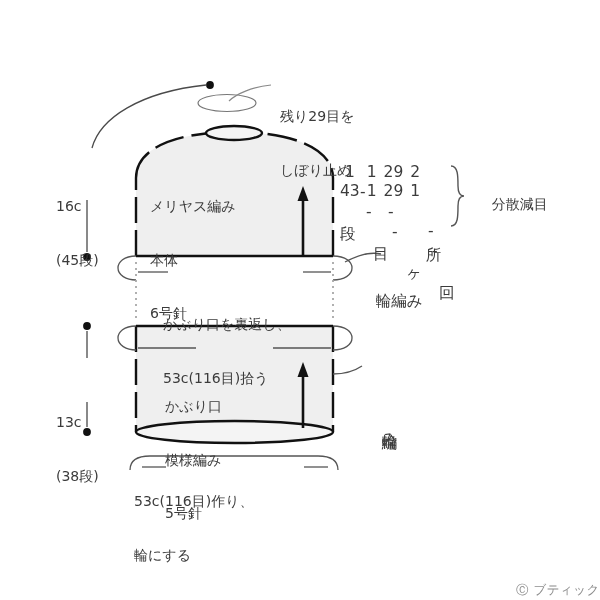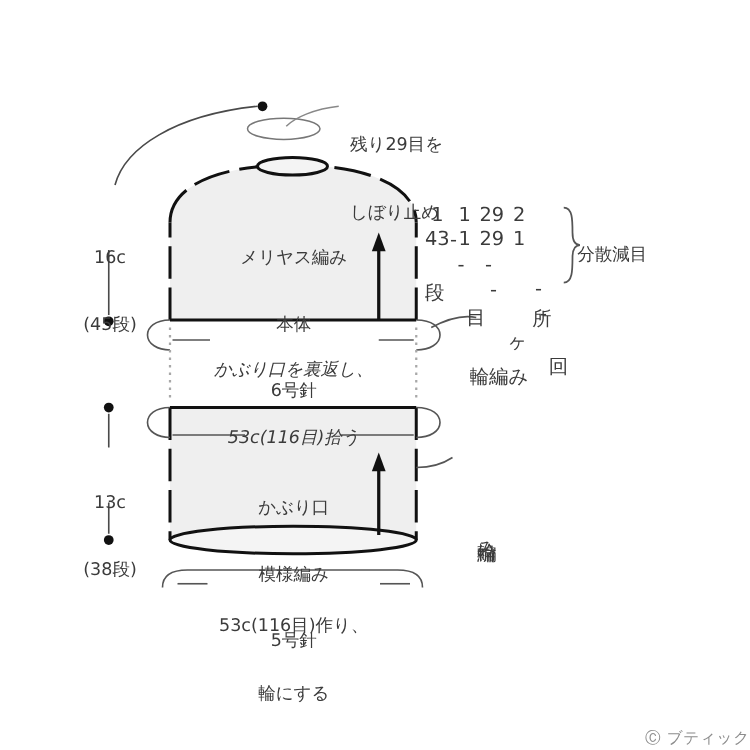--- a/index.html
+++ b/index.html
@@ -28,21 +28,21 @@
     height: 600px;
   }
   .lbl {
     position: absolute;
     white-space: pre;
     line-height: 1.28;
     color: #3b3b3b;
     font-family: "DejaVu Sans", "Liberation Sans", sans-serif;
   }
   .c {
-    text-align: center;
+    text-align: left;
   }
   .t-16 { font-size: 14px; }
   .t-15 { font-size: 15.5px; }
   .t-copy { font-size: 12.5px; color: #8d8d8d; letter-spacing: 0.5px; }
   .vert {
     writing-mode: vertical-rl;
     text-orientation: upright;
     line-height: 1.18;
   }
   .decrease-grid {
@@ -200,41 +200,41 @@
   <div class="lbl t-15" style="left:340px; top:205px; width:128px;">
     <span style="position:absolute; left:0px;">段</span>
     <span style="position:absolute; left:33px;">目</span>
     <span style="position:absolute; left:66px;">ヶ</span>
     <span style="position:absolute; left:99px;">回</span>
   </div>
   <div class="lbl t-15" style="left:406px; top:226px;">
     <span>所</span>
   </div>
 
-  <div class="lbl t-16" style="left:444px; top:178px;">
+  <div class="lbl t-16" style="left:474px; top:178px;">
     <span>分散減目</span>
   </div>
 
-  <div class="lbl t-16 c" style="left:163px; top:252px; width:144px;font-style:italic;">
+  <div class="lbl t-16 c" style="left:163px; top:280px; width:144px;">
     <div>かぶり口を裏返し、</div>
     <div>53c(116目)拾う</div>
   </div>
 
   <div class="lbl t-15" style="left:356px; top:272px;">
     <span>輪編み</span>
   </div>
 
 
   <div class="lbl t-16 c" style="left:165px; top:362px; width:140px;">
     <div>かぶり口</div>
     <div>模様編み</div>
     <div>5号針</div>
   </div>
 
-  <div class="lbl t-16 c" style="left:56px; top:358px; width:64px;">
+  <div class="lbl t-16 c" style="left:56px; top:378px; width:64px;">
     <div>13c</div>
     <div>(38段)</div>
   </div>
 
   <div class="lbl t-15 vert" style="left:362px; top:350px; height:72px;">
     <span>輪編み</span>
   </div>
 
   <div class="lbl t-16 c" style="left:134px; top:457px; width:202px;">
     <div>53c(116目)作り、</div>

